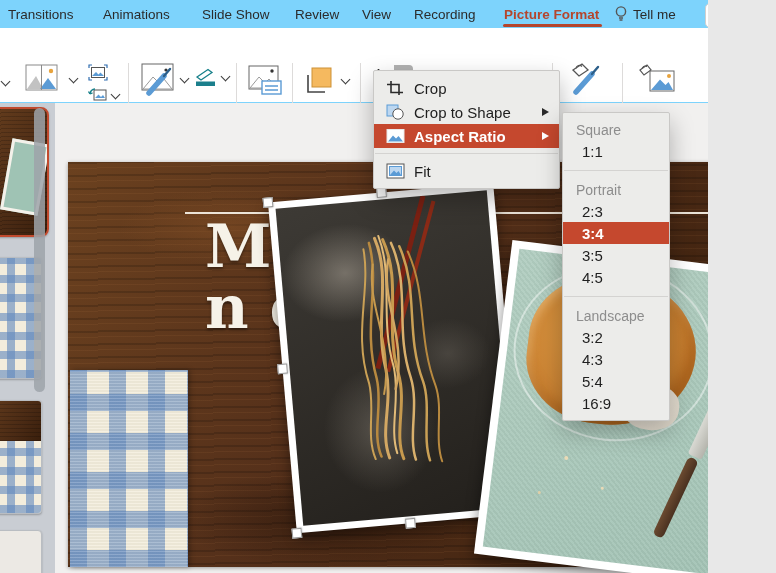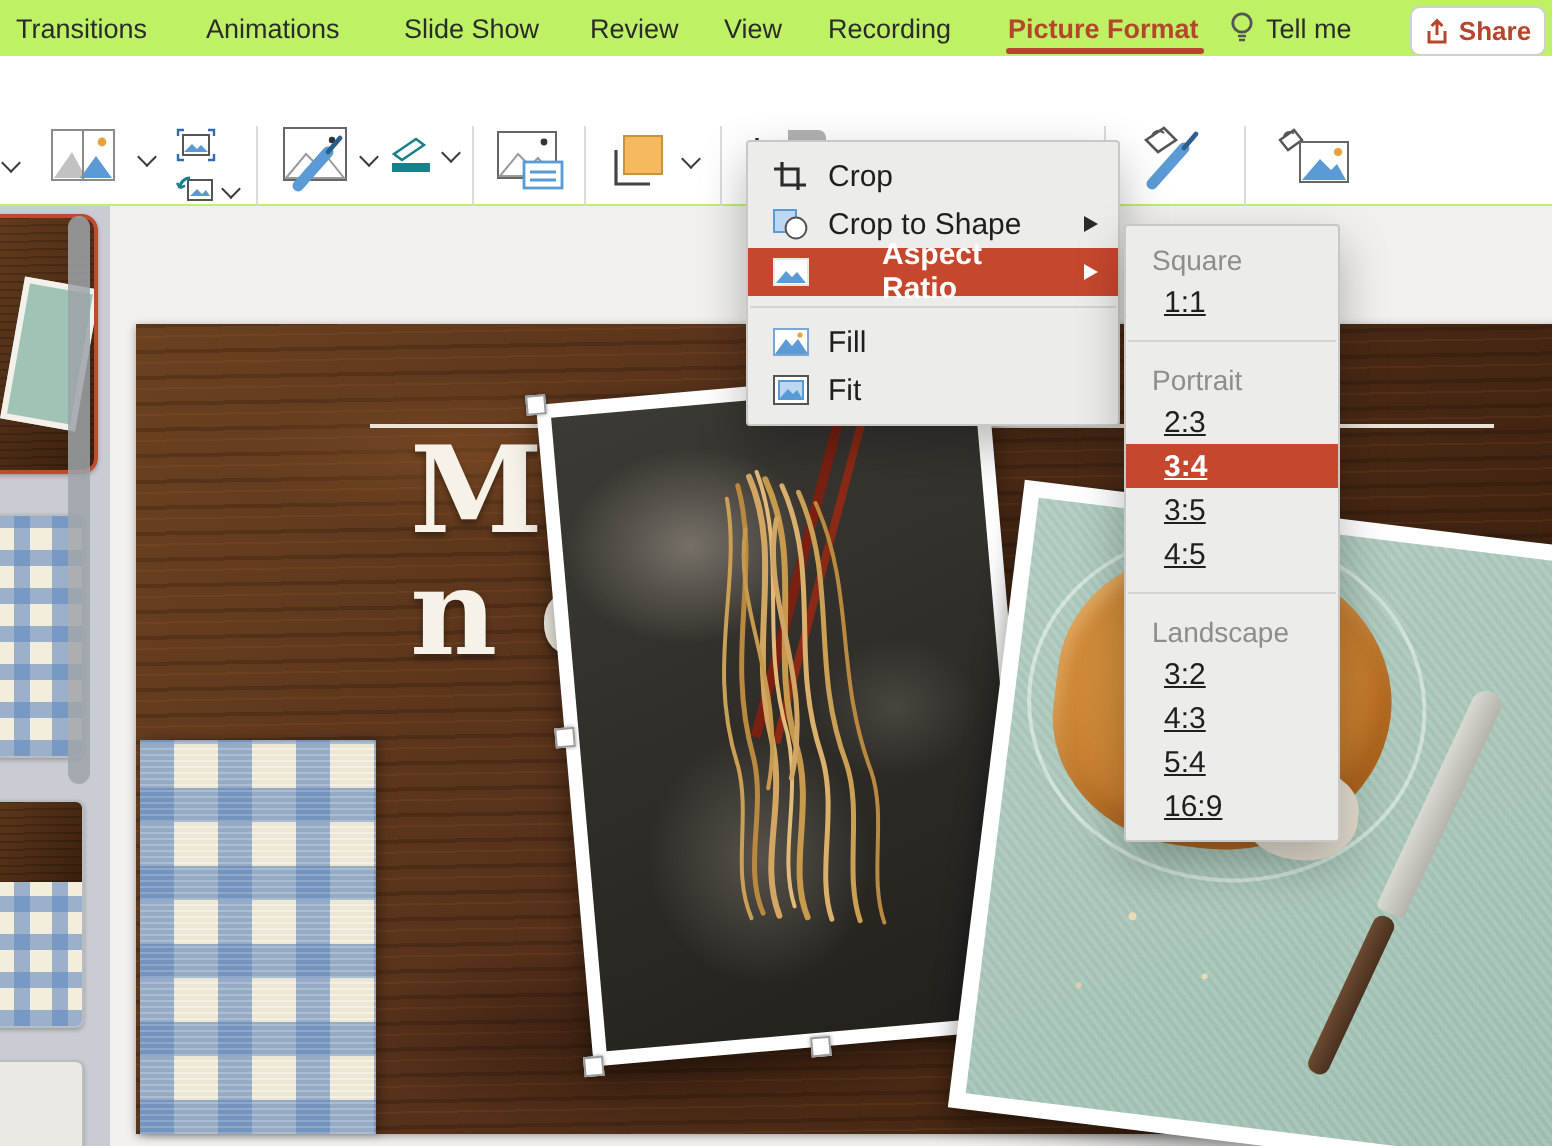--- a/index.html
+++ b/index.html
@@ -1,16 +1,16 @@
 <!DOCTYPE html>
 <html><head>
 <meta charset="utf-8">
 <style>
   html,body{margin:0;padding:0;background:#e8e8e8;}
-  #root{position:relative;width:776px;height:573px;background:#bef264;overflow:hidden;
+  #root{position:relative;width:708px;height:573px;background:#7dd3fc;overflow:hidden;
         font-family:"Liberation Sans",sans-serif;-webkit-font-smoothing:antialiased;}
   .abs{position:absolute;}
   
   .tab{position:absolute;top:7px;font-size:13.5px;color:#2b2b2b;white-space:nowrap;cursor:default;}
   .tab.active{color:#b5452c;font-weight:bold;}
   .tab-underline{position:absolute;height:2.5px;background:#b5452c;border-radius:2px;top:24px;}
   .share-btn{position:absolute;left:705px;top:3px;width:66px;height:23px;border:1px solid #cfcfcf;
              border-radius:5px;display:flex;align-items:center;justify-content:center;gap:4px;
              font-size:13px;color:#b5452c;font-weight:bold;background:#fff;}
   
@@ -56,27 +56,27 @@
   .slide-title{position:absolute;left:137px;top:54px;font-family:"DejaVu Serif","Liberation Serif",serif;
      font-weight:bold;font-size:60px;line-height:61px;color:#f6f2e8;text-shadow:0 2px 3px rgba(0,0,0,.4);}
   .deco-line{position:absolute;left:117px;top:50px;width:562px;height:2px;background:rgba(248,243,232,.92);}
   .photo{position:absolute;background:#fff;box-shadow:0 5px 14px rgba(0,0,0,.45);}
   .handle{position:absolute;width:8px;height:8px;background:#fff;border:1px solid #9a9a9a;box-shadow:0 0 2px rgba(0,0,0,.4);}
   
   .menu{position:absolute;background:#ececea;border:1px solid #c9c8c6;border-radius:2px;
         box-shadow:0 10px 24px rgba(0,0,0,.28);z-index:60;}
   .mrow{display:flex;align-items:center;height:24px;font-size:15px;color:#1e1e1e;}
   .mrow .micon{width:19px;height:16px;margin:0 9px 0 12px;flex:0 0 auto;}
-  .mrow.sel{background:#c5482e;color:#fff;font-weight:bold;gap:27px;}
+  .mrow.sel{background:#c5482e;color:#fff;font-weight:bold;}
   .arrow{width:0;height:0;border-left:7px solid #2b2b2b;border-top:4.5px solid transparent;
          border-bottom:4.5px solid transparent;margin-left:auto;margin-right:10px;}
   .arrow.white{border-left-color:#fff;}
   .msep{height:1px;background:#d4d3d1;margin:5px 1px;}
   .shead{height:21px;display:flex;align-items:center;padding-left:13px;font-size:14px;color:#8d8d8d;}
-  .srow{height:22px;display:flex;align-items:center;padding-left:19px;font-size:15px;color:#1f1f1f;text-decoration:underline;}
+  .srow{height:22px;display:flex;align-items:center;padding-left:19px;font-size:15px;color:#1f1f1f;}
   .srow.sel{background:#c5482e;color:#fff;font-weight:bold;}
 </style>
 </head>
 <body>
 
 <div id="root">
 
   <div>
     <span class="tab" style="left:8px">Transitions</span>
     <span class="tab" style="left:103px">Animations</span>
@@ -362,28 +362,20 @@
       <svg class="micon" viewBox="0 0 19 16">
         <rect x="1" y="1.5" width="17" height="13" fill="#fff" stroke="#e8e8e8"></rect>
         <path d="M2 13.5 L7 7.5 L10 10.5 L12.5 8 L17 13.5 Z" fill="#5b9bd5"></path>
       </svg>
       <span>Aspect Ratio</span>
       <span class="arrow white"></span>
     </div>
     <div class="msep"></div>
     <div class="mrow">
       <svg class="micon" viewBox="0 0 19 16">
-        <rect x="1" y="1.5" width="17" height="13" fill="#fff" stroke="#7aa7d4"></rect>
-        <path d="M1.5 14 L7 6.5 L10 10 L13 6.5 L18 14 Z" fill="#5b9bd5"></path>
-        <circle cx="14" cy="4.5" r="1.3" fill="#e8a33d"></circle>
-      </svg>
-      <span>Fill</span>
-    </div>
-    <div class="mrow">
-      <svg class="micon" viewBox="0 0 19 16">
         <rect x="1" y="1" width="17" height="14" fill="#fff" stroke="#555"></rect>
         <rect x="3.5" y="3.5" width="12" height="9" fill="#bdd7f0" stroke="#5b9bd5"></rect>
         <path d="M4 12 L8 7.5 L10.5 10 L12.5 8 L15 12 Z" fill="#5b9bd5"></path>
       </svg>
       <span>Fit</span>
     </div>
   </div>
 
   <div class="menu" style="left:562px;top:112px;width:106px;padding:6px 0">
     <div class="shead">Square</div>

